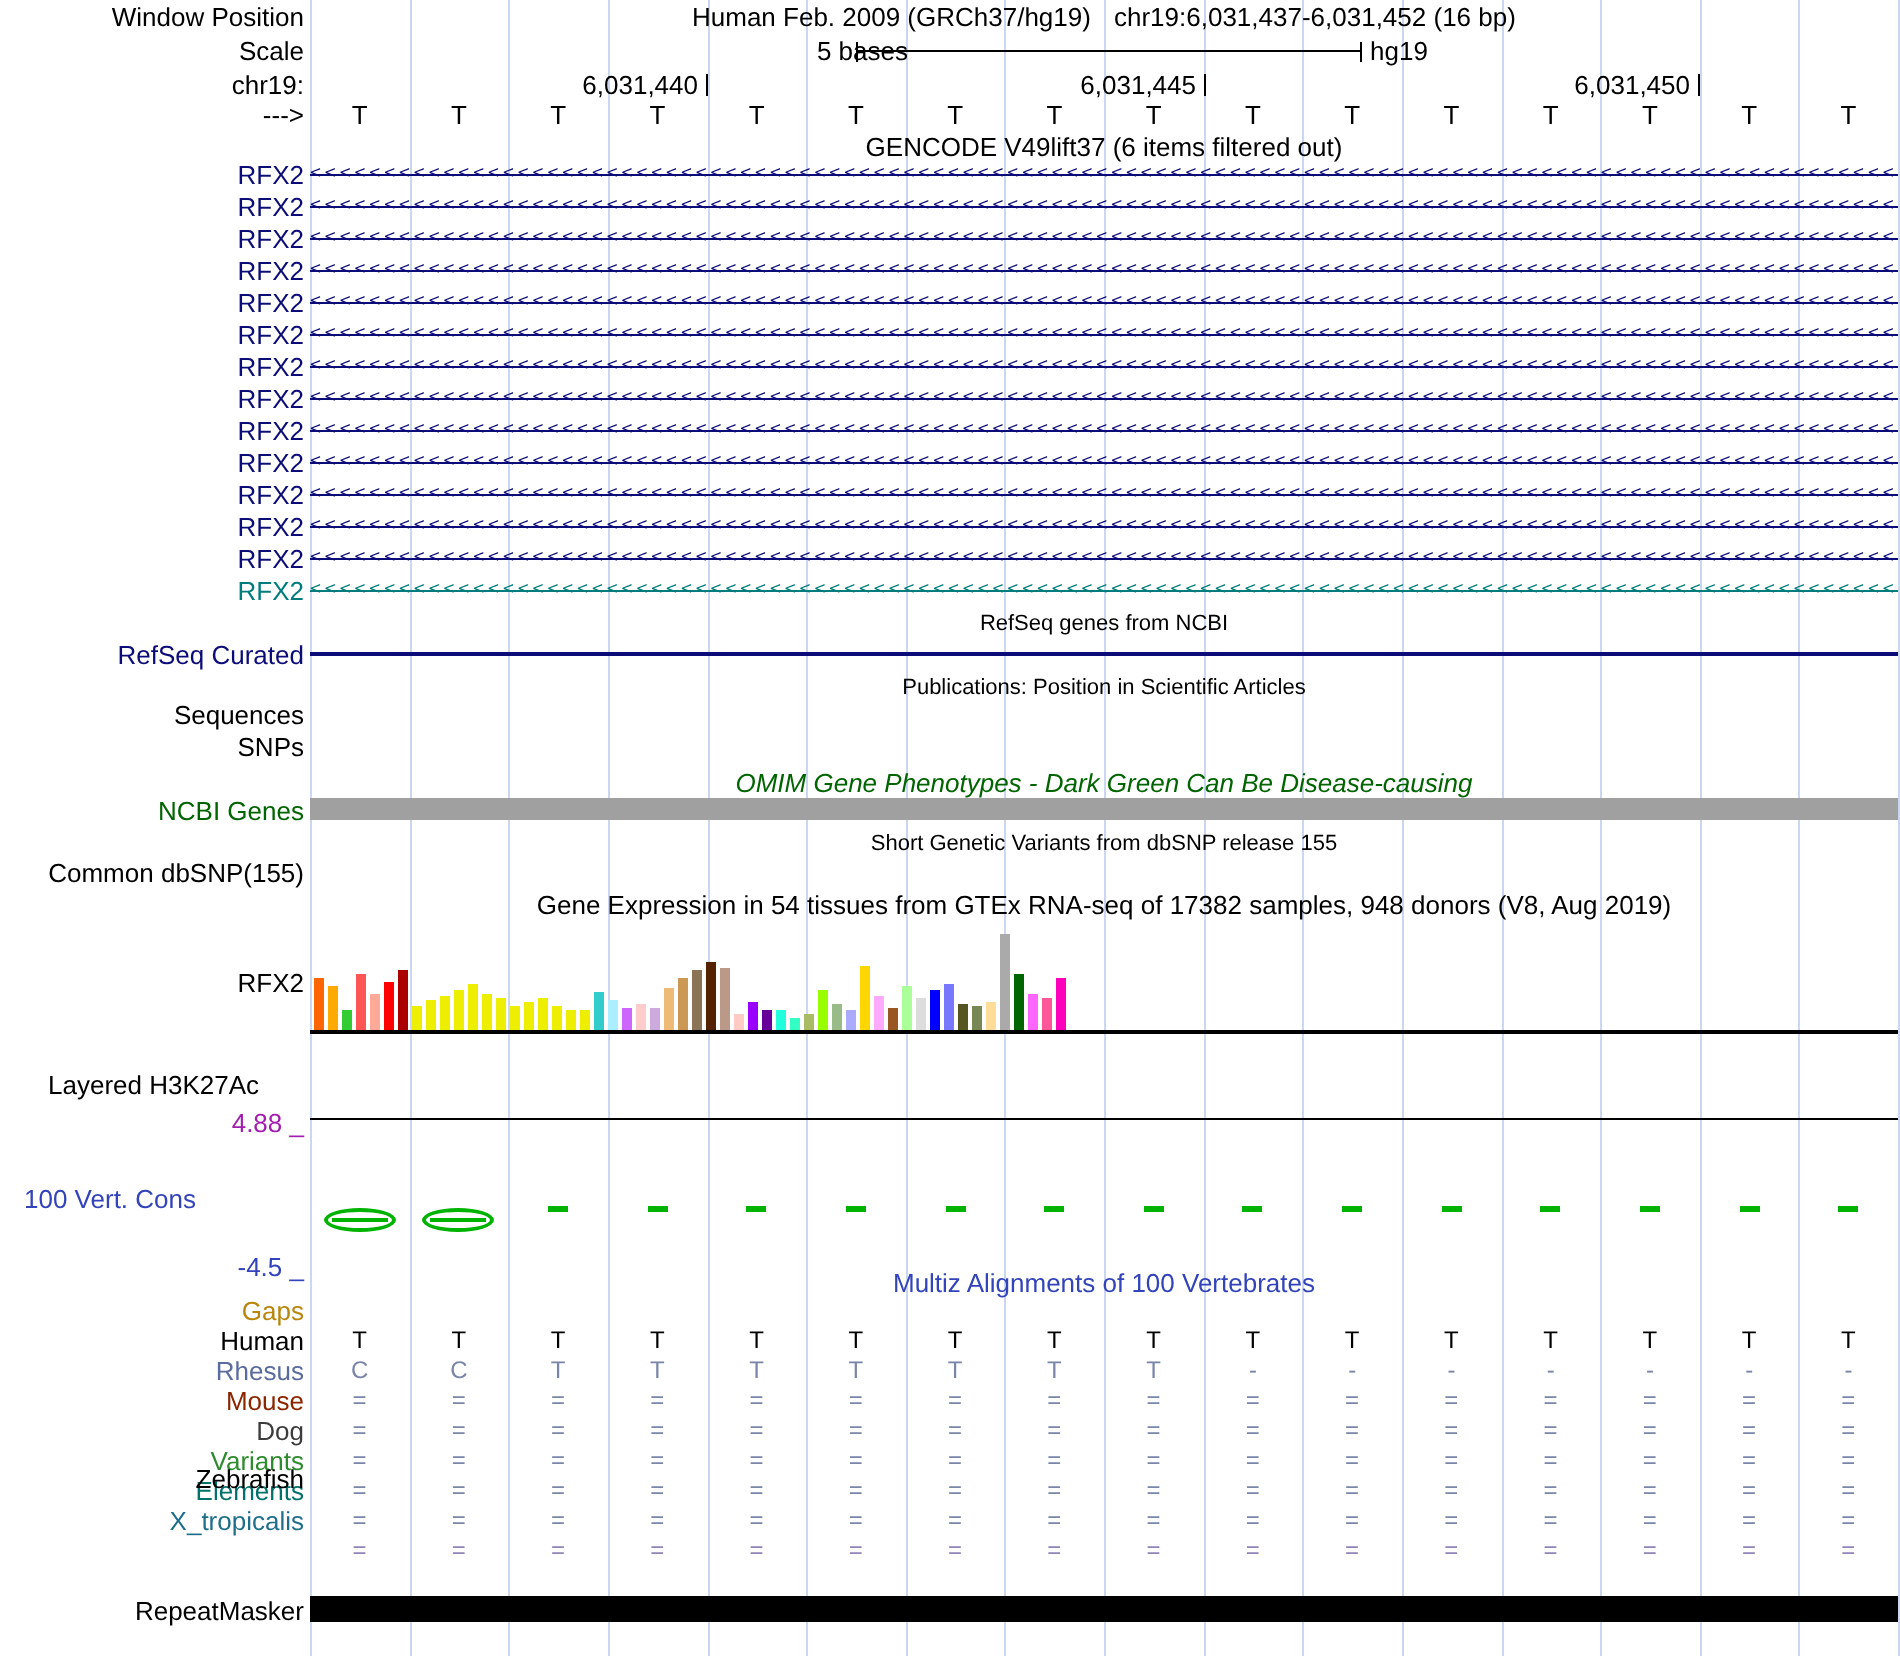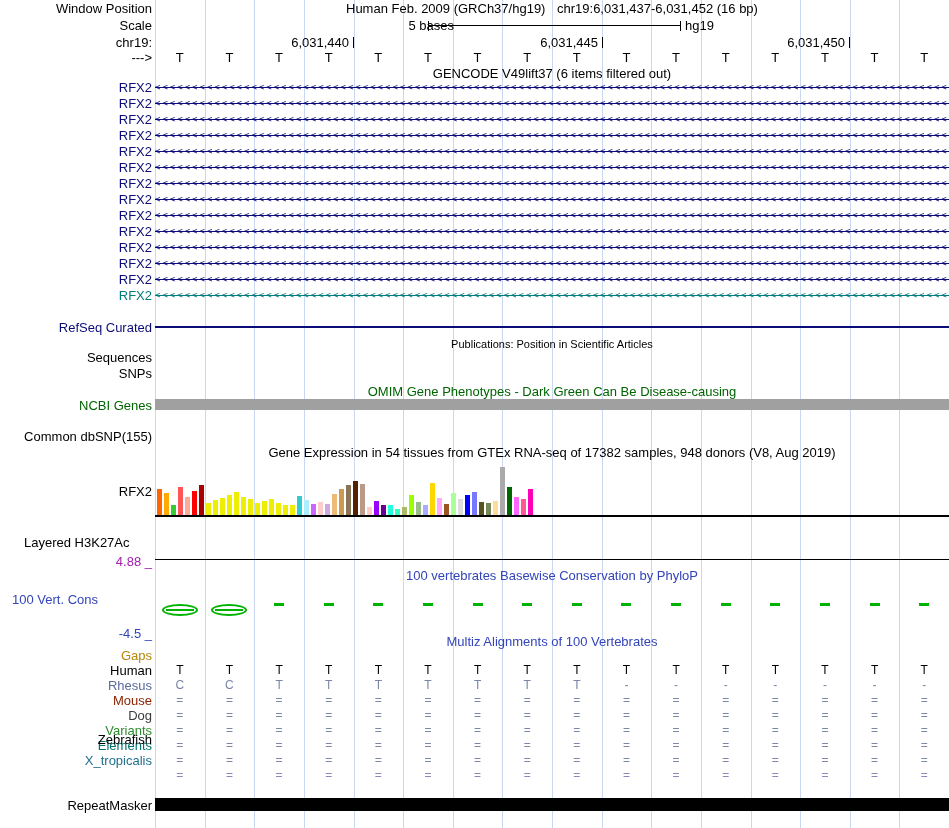--- a/index.html
+++ b/index.html
@@ -113,31 +113,33 @@
       <div class="tlabel" style="top: 240px; color: rgb(12, 12, 120);">RFX2</div>
       <div class="arrows" style="top: 240px; color: rgb(12, 12, 120); background-image: linear-gradient(transparent 7px, rgb(12, 12, 120) 7px, rgb(12, 12, 120) 8px, transparent 8px);">&lt;&lt;&lt;&lt;&lt;&lt;&lt;&lt;&lt;&lt;&lt;&lt;&lt;&lt;&lt;&lt;&lt;&lt;&lt;&lt;&lt;&lt;&lt;&lt;&lt;&lt;&lt;&lt;&lt;&lt;&lt;&lt;&lt;&lt;&lt;&lt;&lt;&lt;&lt;&lt;&lt;&lt;&lt;&lt;&lt;&lt;&lt;&lt;&lt;&lt;&lt;&lt;&lt;&lt;&lt;&lt;&lt;&lt;&lt;&lt;&lt;&lt;&lt;&lt;&lt;&lt;&lt;&lt;&lt;&lt;&lt;&lt;&lt;&lt;&lt;&lt;&lt;&lt;&lt;&lt;&lt;&lt;&lt;&lt;&lt;&lt;&lt;&lt;&lt;&lt;&lt;&lt;&lt;&lt;&lt;&lt;&lt;&lt;&lt;&lt;&lt;&lt;&lt;&lt;&lt;&lt;&lt;&lt;&lt;&lt;&lt;&lt;&lt;&lt;&lt;&lt;&lt;&lt;&lt;&lt;&lt;&lt;&lt;&lt;&lt;&lt;&lt;&lt;&lt;&lt;&lt;&lt;&lt;&lt;&lt;&lt;&lt;&lt;&lt;&lt;</div>
       <div class="tlabel" style="top: 256px; color: rgb(12, 12, 120);">RFX2</div>
       <div class="arrows" style="top: 256px; color: rgb(12, 12, 120); background-image: linear-gradient(transparent 7px, rgb(12, 12, 120) 7px, rgb(12, 12, 120) 8px, transparent 8px);">&lt;&lt;&lt;&lt;&lt;&lt;&lt;&lt;&lt;&lt;&lt;&lt;&lt;&lt;&lt;&lt;&lt;&lt;&lt;&lt;&lt;&lt;&lt;&lt;&lt;&lt;&lt;&lt;&lt;&lt;&lt;&lt;&lt;&lt;&lt;&lt;&lt;&lt;&lt;&lt;&lt;&lt;&lt;&lt;&lt;&lt;&lt;&lt;&lt;&lt;&lt;&lt;&lt;&lt;&lt;&lt;&lt;&lt;&lt;&lt;&lt;&lt;&lt;&lt;&lt;&lt;&lt;&lt;&lt;&lt;&lt;&lt;&lt;&lt;&lt;&lt;&lt;&lt;&lt;&lt;&lt;&lt;&lt;&lt;&lt;&lt;&lt;&lt;&lt;&lt;&lt;&lt;&lt;&lt;&lt;&lt;&lt;&lt;&lt;&lt;&lt;&lt;&lt;&lt;&lt;&lt;&lt;&lt;&lt;&lt;&lt;&lt;&lt;&lt;&lt;&lt;&lt;&lt;&lt;&lt;&lt;&lt;&lt;&lt;&lt;&lt;&lt;&lt;&lt;&lt;&lt;&lt;&lt;&lt;&lt;&lt;&lt;&lt;&lt;&lt;</div>
       <div class="tlabel" style="top: 272px; color: rgb(12, 12, 120);">RFX2</div>
       <div class="arrows" style="top: 272px; color: rgb(12, 12, 120); background-image: linear-gradient(transparent 7px, rgb(12, 12, 120) 7px, rgb(12, 12, 120) 8px, transparent 8px);">&lt;&lt;&lt;&lt;&lt;&lt;&lt;&lt;&lt;&lt;&lt;&lt;&lt;&lt;&lt;&lt;&lt;&lt;&lt;&lt;&lt;&lt;&lt;&lt;&lt;&lt;&lt;&lt;&lt;&lt;&lt;&lt;&lt;&lt;&lt;&lt;&lt;&lt;&lt;&lt;&lt;&lt;&lt;&lt;&lt;&lt;&lt;&lt;&lt;&lt;&lt;&lt;&lt;&lt;&lt;&lt;&lt;&lt;&lt;&lt;&lt;&lt;&lt;&lt;&lt;&lt;&lt;&lt;&lt;&lt;&lt;&lt;&lt;&lt;&lt;&lt;&lt;&lt;&lt;&lt;&lt;&lt;&lt;&lt;&lt;&lt;&lt;&lt;&lt;&lt;&lt;&lt;&lt;&lt;&lt;&lt;&lt;&lt;&lt;&lt;&lt;&lt;&lt;&lt;&lt;&lt;&lt;&lt;&lt;&lt;&lt;&lt;&lt;&lt;&lt;&lt;&lt;&lt;&lt;&lt;&lt;&lt;&lt;&lt;&lt;&lt;&lt;&lt;&lt;&lt;&lt;&lt;&lt;&lt;&lt;&lt;&lt;&lt;&lt;&lt;</div>
       <div class="tlabel" style="top: 288px; color: rgb(0, 124, 124);">RFX2</div>
       <div class="arrows" style="top: 288px; color: rgb(0, 124, 124); background-image: linear-gradient(transparent 7px, rgb(0, 124, 124) 7px, rgb(0, 124, 124) 8px, transparent 8px);">&lt;&lt;&lt;&lt;&lt;&lt;&lt;&lt;&lt;&lt;&lt;&lt;&lt;&lt;&lt;&lt;&lt;&lt;&lt;&lt;&lt;&lt;&lt;&lt;&lt;&lt;&lt;&lt;&lt;&lt;&lt;&lt;&lt;&lt;&lt;&lt;&lt;&lt;&lt;&lt;&lt;&lt;&lt;&lt;&lt;&lt;&lt;&lt;&lt;&lt;&lt;&lt;&lt;&lt;&lt;&lt;&lt;&lt;&lt;&lt;&lt;&lt;&lt;&lt;&lt;&lt;&lt;&lt;&lt;&lt;&lt;&lt;&lt;&lt;&lt;&lt;&lt;&lt;&lt;&lt;&lt;&lt;&lt;&lt;&lt;&lt;&lt;&lt;&lt;&lt;&lt;&lt;&lt;&lt;&lt;&lt;&lt;&lt;&lt;&lt;&lt;&lt;&lt;&lt;&lt;&lt;&lt;&lt;&lt;&lt;&lt;&lt;&lt;&lt;&lt;&lt;&lt;&lt;&lt;&lt;&lt;&lt;&lt;&lt;&lt;&lt;&lt;&lt;&lt;&lt;&lt;&lt;&lt;&lt;&lt;&lt;&lt;&lt;&lt;&lt;</div>
     </div>
 
+  <div class="title small" style="top:305px">RefSeq genes from NCBI</div>
   <div class="tlabel" style="top: 320px; color: rgb(12, 12, 120);">RefSeq Curated</div>
   <div class="hline" style="top: 326px; height: 2px; background: rgb(12, 12, 120);"></div>
 
   <div class="title small" style="top:337px">Publications: Position in Scientific Articles</div>
   <div class="tlabel" style="top:350px">Sequences</div>
   <div class="tlabel" style="top:366px">SNPs</div>
 
-  <div class="title" style="top: 384px; color: rgb(0, 100, 0);">OMIM Gene Phenotypes - Dark Green Can Be Disease-causing</div>
+  <div class="title" style="top: 384px; color: rgb(0, 100, 0); font-style: italic;">OMIM Gene Phenotypes - Dark Green Can Be Disease-causing</div>
   <div class="tlabel" style="top: 398px; color: rgb(0, 100, 0);">NCBI Genes</div>
   <div class="hline" style="top: 399px; height: 11px; background: rgb(160, 160, 160);"></div>
 
+  <div class="title small" style="top:415px">Short Genetic Variants from dbSNP release 155</div>
   <div class="tlabel" style="top:429px">Common dbSNP(155)</div>
 
   <div class="title" style="top:445px">Gene Expression in 54 tissues from GTEx RNA-seq of 17382 samples, 948 donors (V8, Aug 2019)</div>
   <div class="tlabel" style="top:484px">RFX2</div>
   <div>
       <div class="gbar" style="left: 157px; top: 489px; height: 26px; background: rgb(255, 102, 0);"></div>
       <div class="gbar" style="left: 164px; top: 493px; height: 22px; background: rgb(255, 170, 0);"></div>
       <div class="gbar" style="left: 171px; top: 505px; height: 10px; background: rgb(51, 204, 51);"></div>
       <div class="gbar" style="left: 178px; top: 487px; height: 28px; background: rgb(255, 85, 85);"></div>
       <div class="gbar" style="left: 185px; top: 497px; height: 18px; background: rgb(255, 170, 153);"></div>
@@ -189,21 +191,20 @@
       <div class="gbar" style="left: 507px; top: 487px; height: 28px; background: rgb(0, 102, 0);"></div>
       <div class="gbar" style="left: 514px; top: 497px; height: 18px; background: rgb(255, 102, 255);"></div>
       <div class="gbar" style="left: 521px; top: 499px; height: 16px; background: rgb(255, 85, 153);"></div>
       <div class="gbar" style="left: 528px; top: 489px; height: 26px; background: rgb(255, 0, 187);"></div>
     </div>
   <div class="hline" style="top:515px;height:2px;background:#000"></div>
 
   <div class="leftlabel" style="left:24px;top:535px">Layered H3K27Ac</div>
   <div class="hline" style="top:559px;height:1px;background:#000"></div>
 
-  <div class="title" style="top: 568px; color: rgb(51, 68, 187);">100 vertebrates Basewise Conservation by PhyloP</div>
   <div class="tlabel" style="top: 554px; color: #a21caf;">4.88 _</div>
   <div class="leftlabel" style="left: 12px; top: 592px; color: rgb(51, 68, 187);">100 Vert. Cons</div>
   <div class="tlabel" style="top: 626px; color: rgb(51, 68, 187);">-4.5 _</div>
   <div>
       <div class="oval" style="left: 161.812px;"></div>
       <div class="oval" style="left: 211.438px;"></div>
       <div class="pdash" style="left: 274.062px;"></div>
       <div class="pdash" style="left: 323.688px;"></div>
       <div class="pdash" style="left: 373.312px;"></div>
       <div class="pdash" style="left: 422.938px;"></div>

